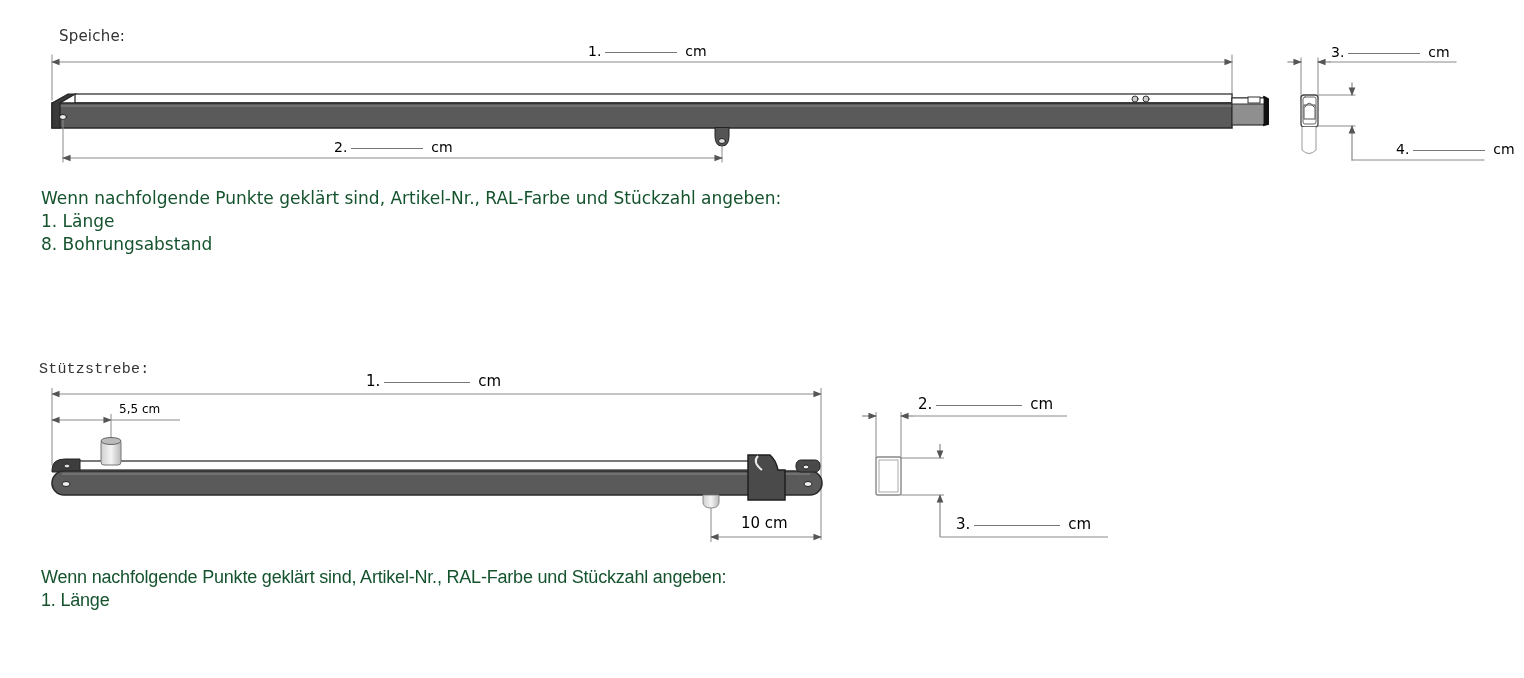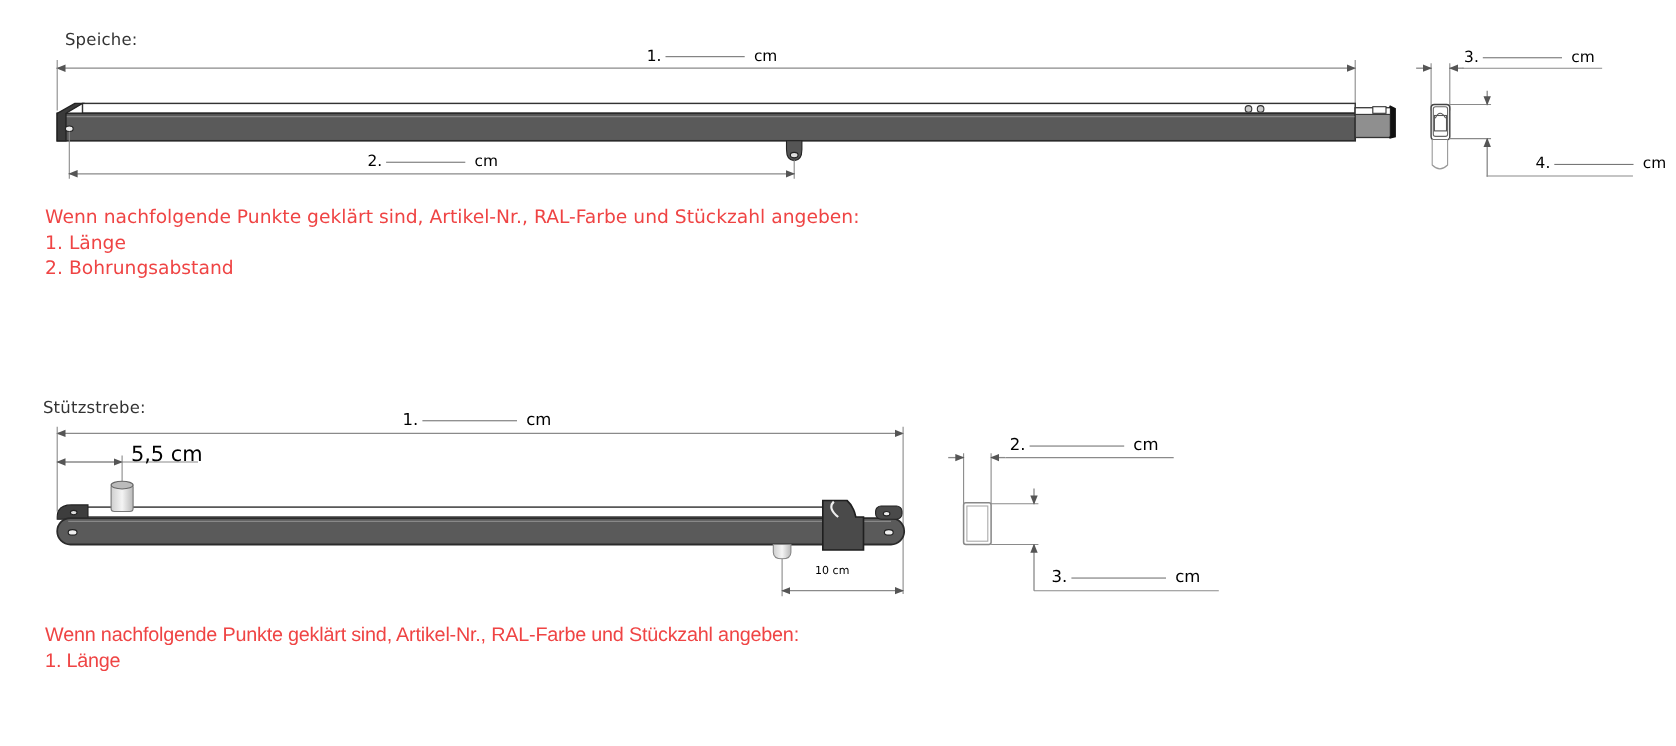--- a/index.html
+++ b/index.html
@@ -2,21 +2,21 @@
 <html><head>
   <meta charset="utf-8">
   <style>
     html, body { margin: 0; padding: 0; background: #ffffff; }
     body { width: 1524px; height: 678px; position: relative; overflow: hidden;
            font-family: "DejaVu Sans", "Liberation Sans", sans-serif; color: #1a1a1a; }
     .abs { position: absolute; }
     .section-title { font-size: 15px; color: #333; letter-spacing: 0.2px; }
     .dimlabel { font-size: 14px; color: #000000; white-space: nowrap; }
     .dimlabel .blank { display: inline-block; border-bottom: 1px solid #777; vertical-align: 3px; margin: 0 8px 0 4px; }
-    .instructions { font-size: 17px; line-height: 23px; color: #ef4444; }
+    .instructions { font-size: 17px; line-height: 23px; color: #14532d; }
     .instructions div { white-space: nowrap; }
     .instructions.narrow { font-family: "Liberation Sans", sans-serif; font-size: 18px; line-height: 23px; letter-spacing: -0.2px; }
     svg { position: absolute; left: 0; top: 0; }
   </style>
 </head>
 <body>
 
 <svg width="1524" height="678" viewBox="0 0 1524 678">
   <defs>
     <marker id="arr" viewBox="0 0 10 10" refX="9" refY="5" markerWidth="7" markerHeight="7" orient="auto-start-reverse">
@@ -137,32 +137,32 @@
   <span>3.</span><span class="blank" style="width:72px;"></span><span>cm</span>
 </div>
 
 <div class="abs dimlabel" style="left:1360px; top:141px;margin-left:36px;">
   <span>4.</span><span class="blank" style="width:72px;"></span><span>cm</span>
 </div>
 
 <div class="abs instructions" style="left:41px; top:187px;">
   <div>Wenn nachfolgende Punkte geklärt sind,  Artikel-Nr., RAL-Farbe und Stückzahl angeben:</div>
   <div>1. Länge</div>
-  <div>2. Bohrungsabstand</div>
+  <div>8. Bohrungsabstand</div>
 </div>
 
-<div class="abs section-title" style="left:39px; top:361px;">Stützstrebe:</div>
+<div class="abs section-title" style="left:39px; top:361px;font-family:Liberation Mono, monospace;">Stützstrebe:</div>
 
 <div class="abs dimlabel" style="left:366px; top:372px; font-size:15px;">
   <span>1.</span><span class="blank" style="width:86px;"></span><span>cm</span>
 </div>
 
-<div class="abs dimlabel" style="left:119px; top:402px; font-size:19px;">5,5 cm</div>
+<div class="abs dimlabel" style="left:119px; top:402px; font-size:12px;">5,5 cm</div>
 
-<div class="abs dimlabel" style="left:741px; top:514px; font-size:10px;">10 cm</div>
+<div class="abs dimlabel" style="left:741px; top:514px; font-size:15px;">10 cm</div>
 
 <div class="abs dimlabel" style="left:918px; top:395px; font-size:15px;">
   <span>2.</span><span class="blank" style="width:86px;"></span><span>cm</span>
 </div>
 
 <div class="abs dimlabel" style="left:956px; top:515px; font-size:15px;">
   <span>3.</span><span class="blank" style="width:86px;"></span><span>cm</span>
 </div>
 
 <div class="abs instructions narrow" style="left:41px; top:566px;">

